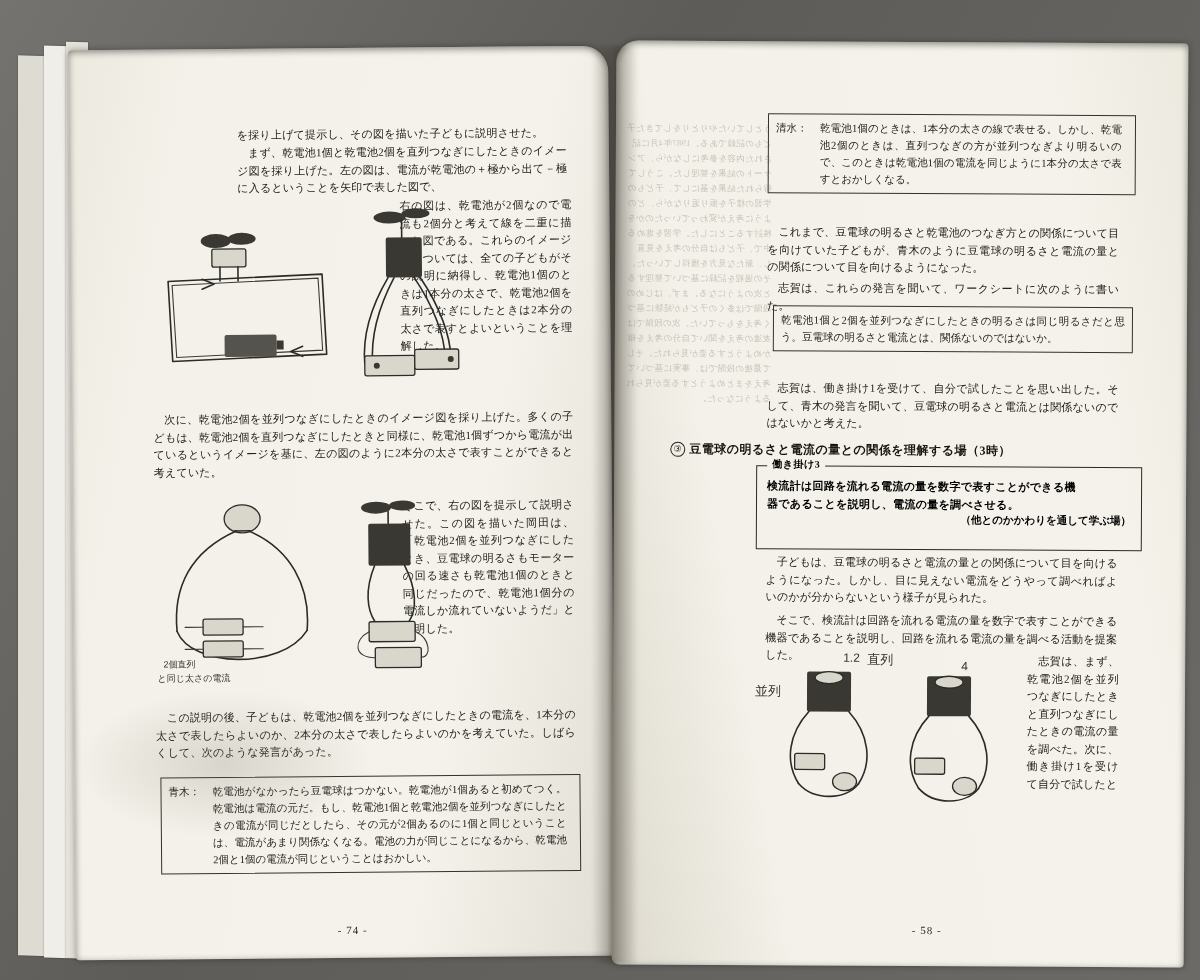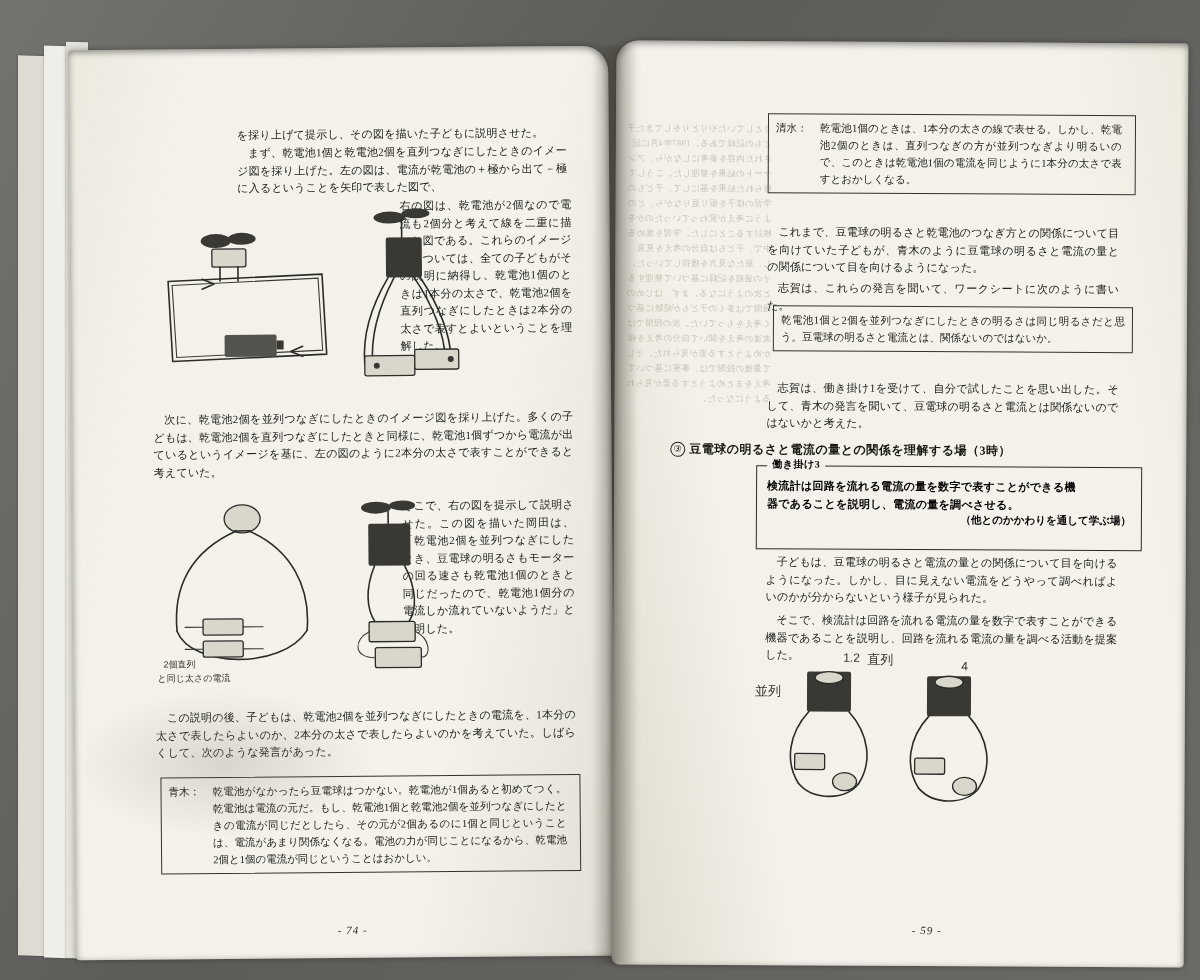--- a/index.html
+++ b/index.html
@@ -69,21 +69,21 @@
   .circnum{display:inline-block;width:13px;height:13px;line-height:12px;border:1px solid #222;border-radius:50%;
            text-align:center;font-size:9px;margin-right:4px;vertical-align:1px;font-weight:normal;}
 
   .hbox{position:absolute;border:1px solid #2b2a26;}
   .hbox .tab{
     position:absolute;left:10px;top:-9px;background:#f3f1e9;padding:0 5px;font-size:10px;font-weight:bold;letter-spacing:.5px;text-align:center;
   }
   .hbox .line{font-size:11px;font-weight:bold;line-height:18px;letter-spacing:.3px;}
   .hbox .right{text-align:right;font-weight:bold;font-size:10.5px;}
 
-  .pagenum{position:absolute;font-size:11px;color:#2a2a26;letter-spacing:1px;font-style:italic;}
+  .pagenum{position:absolute;font-size:11px;color:#2a2a26;letter-spacing:1px;}
 
   
   .fig{position:absolute;}
   .fig svg{display:block;}
 
   .pencil{stroke:#2b2b28;fill:none;stroke-width:1.6;stroke-linecap:round;stroke-linejoin:round;}
   .pencil-thin{stroke:#3a3a35;fill:none;stroke-width:1.1;stroke-linecap:round;}
   .grayfill{fill:#55534d;}
   .darkfill{fill:#3a3832;}
   .lightfill{fill:#d9d6cc;stroke:#2b2b28;stroke-width:1.3;}
@@ -222,20 +222,21 @@
         <div class="hbox" style="left:142px;top:424px;width:364px;height:66px;padding:10px 10px 6px;">
           <span class="tab">働き掛け3</span>
           <div class="line">検流計は回路を流れる電流の量を数字で表すことができる機</div>
           <div class="line">器であることを説明し、電流の量を調べさせる。</div>
           <div class="right">（他とのかかわりを通して学ぶ場）</div>
         </div>
 
         <div class="col indent" style="left:152px;top:512px;width:352px;">子どもは、豆電球の明るさと電流の量との関係について目を向けるようになった。しかし、目に見えない電流をどうやって調べればよいのかが分からないという様子が見られた。</div>
         <div class="col indent" style="left:152px;top:570px;width:352px;">そこで、検流計は回路を流れる電流の量を数字で表すことができる機器であることを説明し、回路を流れる電流の量を調べる活動を提案した。</div>
 
+        <div class="col indent" style="left:414px;top:610px;width:92px;">志賀は、まず、乾電池2個を並列つなぎにしたときと直列つなぎにしたときの電流の量を調べた。次に、働き掛け1を受けて自分で試したと</div>
 
         <div class="fig" style="left:142px;top:600px;">
           <svg width="270" height="200" viewBox="0 0 270 200">
             <text class="handtext" x="0" y="54" style="font-size:13px;">並列</text>
             <text class="handtext" x="112" y="22" style="font-size:13px;">直列</text>
             <text class="handtext" x="88" y="20" style="font-size:12px;">1.2</text>
             <text class="handtext" x="206" y="28" style="font-size:12px;">4</text>
 
             <rect x="52" y="30" width="44" height="40" rx="2" class="darkfill"></rect>
             <ellipse cx="74" cy="36" rx="14" ry="6" class="lightfill"></ellipse>
@@ -248,19 +249,19 @@
             <rect x="172" y="34" width="44" height="40" rx="2" class="darkfill"></rect>
             <ellipse cx="194" cy="40" rx="14" ry="6" class="lightfill"></ellipse>
             <path d="M174 74 C154 96 150 124 164 146" class="pencil"></path>
             <path d="M214 74 C234 96 238 124 224 146" class="pencil"></path>
             <path d="M164 146 C180 164 212 162 224 146" class="pencil"></path>
             <rect x="160" y="116" width="30" height="16" rx="2" class="lightfill"></rect>
             <ellipse cx="210" cy="144" rx="12" ry="9" class="lightfill"></ellipse>
           </svg>
         </div>
 
-        <div class="pagenum" style="left:300px;top:882px;">- 59 -</div>
+        <div class="pagenum" style="left:300px;top:882px;">- 58 -</div>
       </div>
     </div>
 
     <div class="gutter"></div>
   </div>
 </div>
 
 </body></html>

